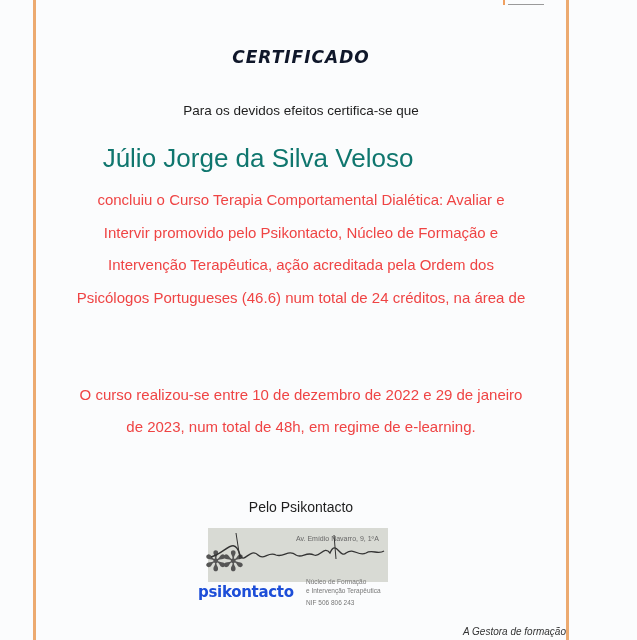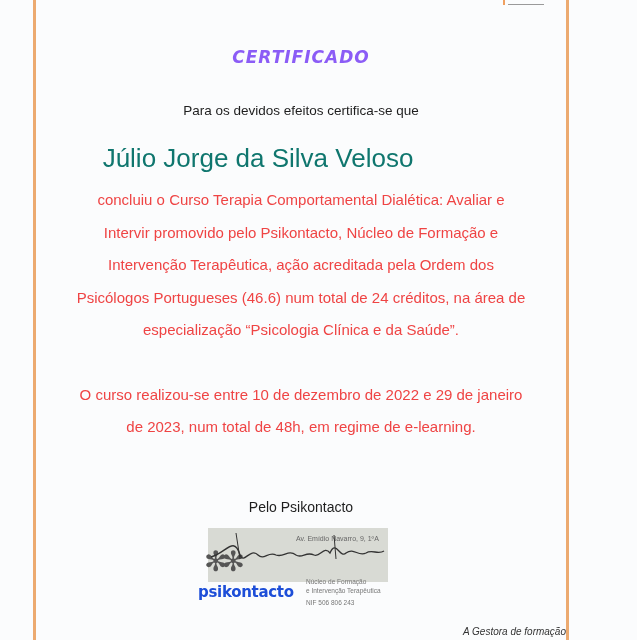--- a/index.html
+++ b/index.html
@@ -52,21 +52,21 @@
       position: absolute;
       top: 47px;
       left: 0;
       width: 530px;
       text-align: center;
       font-family: "DejaVu Sans", sans-serif;
       font-style: italic;
       font-weight: bold;
       font-size: 17px;
       letter-spacing: 1px;
-      color: #8b5cf6;
+      color: #0f172a;
     }
     .intro {
       position: absolute;
       top: 103px;
       left: 0;
       width: 530px;
       text-align: center;
       font-size: 13.5px;
     }
     .name {
@@ -167,21 +167,20 @@
 
 <div class="page">
   <div class="title">CERTIFICADO</div>
   <div class="intro">Para os devidos efeitos certifica-se que</div>
   <div class="name">Júlio Jorge da Silva Veloso</div>
 
   <div class="body-line" style="top:191px">concluiu o Curso Terapia Comportamental Dialética: Avaliar e</div>
   <div class="body-line" style="top:224px">Intervir promovido pelo Psikontacto, Núcleo de Formação e</div>
   <div class="body-line" style="top:256px">Intervenção Terapêutica, ação acreditada  pela Ordem dos</div>
   <div class="body-line" style="top:289px">Psicólogos Portugueses (46.6) num total de 24 créditos, na área de</div>
-  <div class="body-line" style="top:321px">especialização “Psicologia Clínica e da Saúde”.</div>
 
   <div class="body-line" style="top:386px">O curso realizou-se entre 10 de dezembro de 2022 e 29 de janeiro</div>
   <div class="body-line" style="top:418px">de 2023, num total de 48h, em regime de e-learning.</div>
 
   <div class="by-line">Pelo Psikontacto</div>
 
   <div class="signature-area">
     <div class="stamp-bg"></div>
     <div class="stamp-address">Av. Emídio Navarro, 9, 1ºA</div>
     <div class="stamp-logo-figure">✻✻</div>

